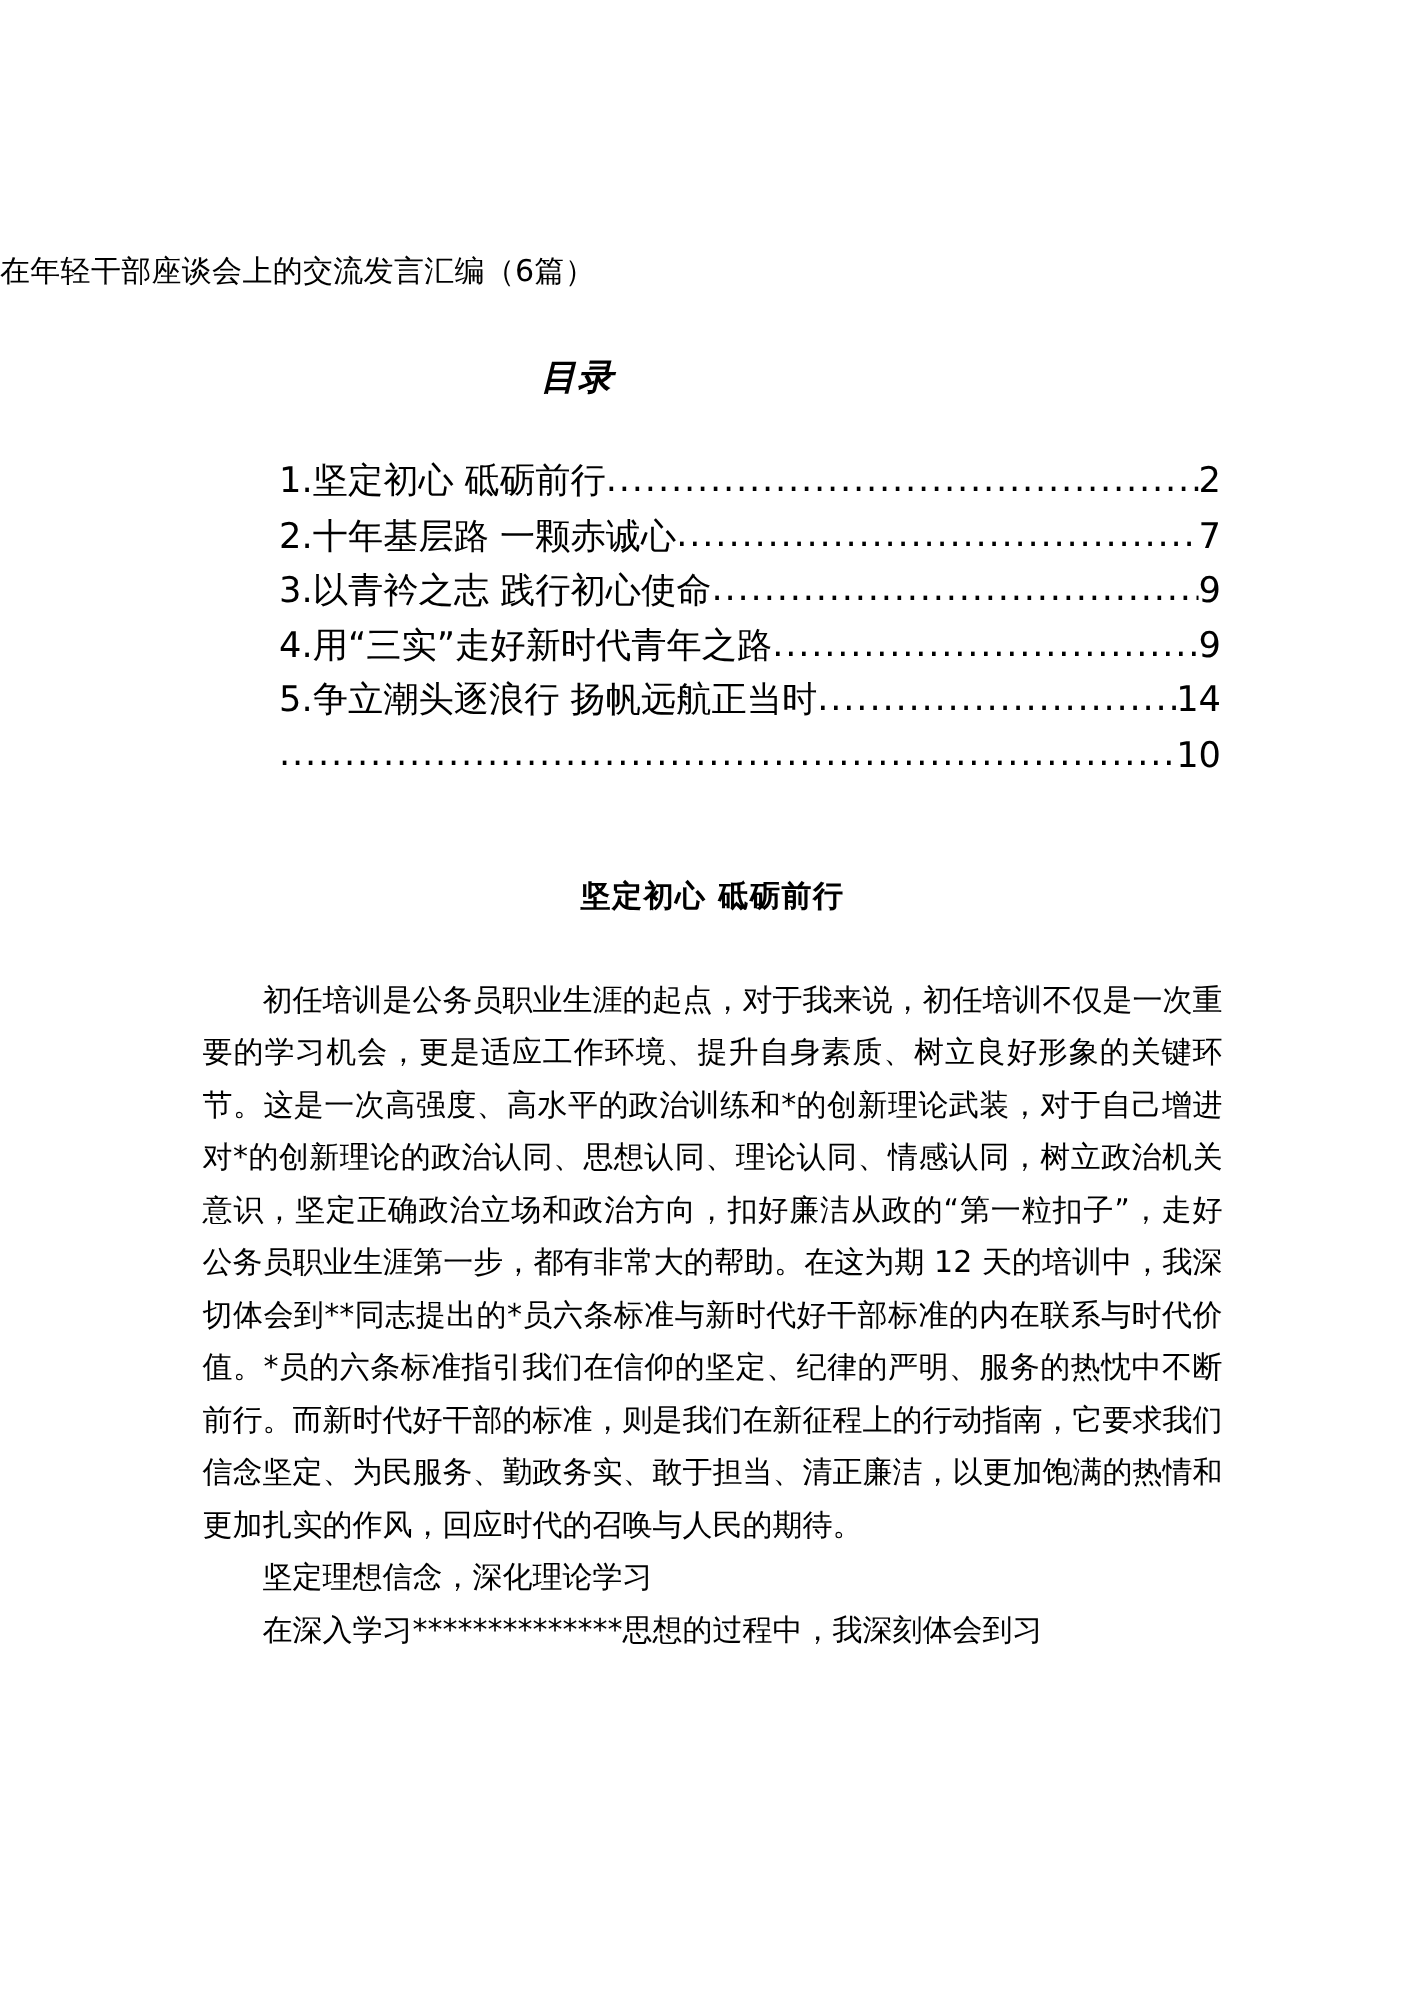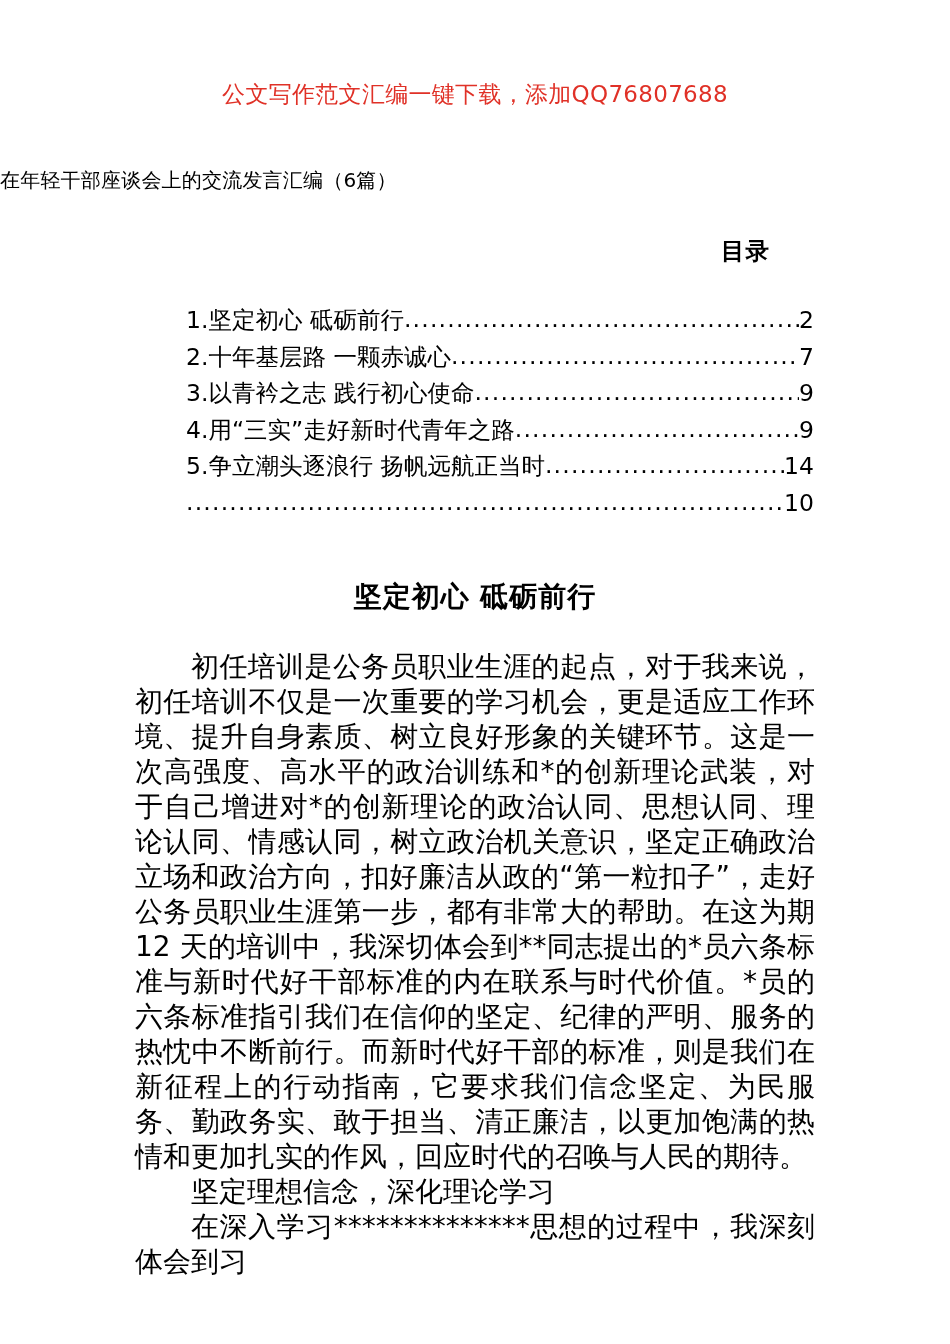--- a/index.html
+++ b/index.html
@@ -43,25 +43,26 @@
     letter-spacing: 0.2px;
     white-space: nowrap;
   }
 
   
   .toc-heading {
     position: absolute;
     top: 234px;
     left: 0;
     width: 770px;
-    text-align: right;
+    text-align: center;
     font-size: 23.5px;
     line-height: 34px;
     font-weight: bold;
     letter-spacing: 1px;
+    font-style: italic;
   }
 
   
   .toc {
     position: absolute;
     top: 302px;
     left: 186px;
     width: 628px;
   }
   .toc-entry {
@@ -90,49 +91,48 @@
     text-align: right;
   }
 
   
   .section-heading {
     position: absolute;
     top: 580px;
     left: 0;
     width: 950px;
     text-align: center;
-    font-size: 28px;
+    font-size: 20px;
     line-height: 34px;
     font-weight: bold;
     letter-spacing: 1px;
   }
 
   
   .body-block {
     position: absolute;
     top: 649px;
     left: 135px;
     width: 680px;
   }
   .para {
-    font-size: 28px;
+    font-size: 20px;
     line-height: 35px;
     text-align: justify;
     text-justify: inter-ideograph;
     text-indent: 2em;
     margin: 0;
     word-break: break-all;
   }
 </style>
 </head>
 <body>
 
 <div class="page">
 
-  <div class="promo-header" style="color: rgb(224, 49, 39);">公文写作范文汇编一键下载，添加QQ76807688</div>
 
   <div class="doc-title">在年轻干部座谈会上的交流发言汇编（6篇）</div>
 
   <div class="toc-heading">目录</div>
 
   <div class="toc">
     <div class="toc-entry">
       <span class="toc-label">1.坚定初心 砥砺前行</span>
       <span class="toc-dots">............................................................................................................................................</span>
       <span class="toc-page">2</span>

